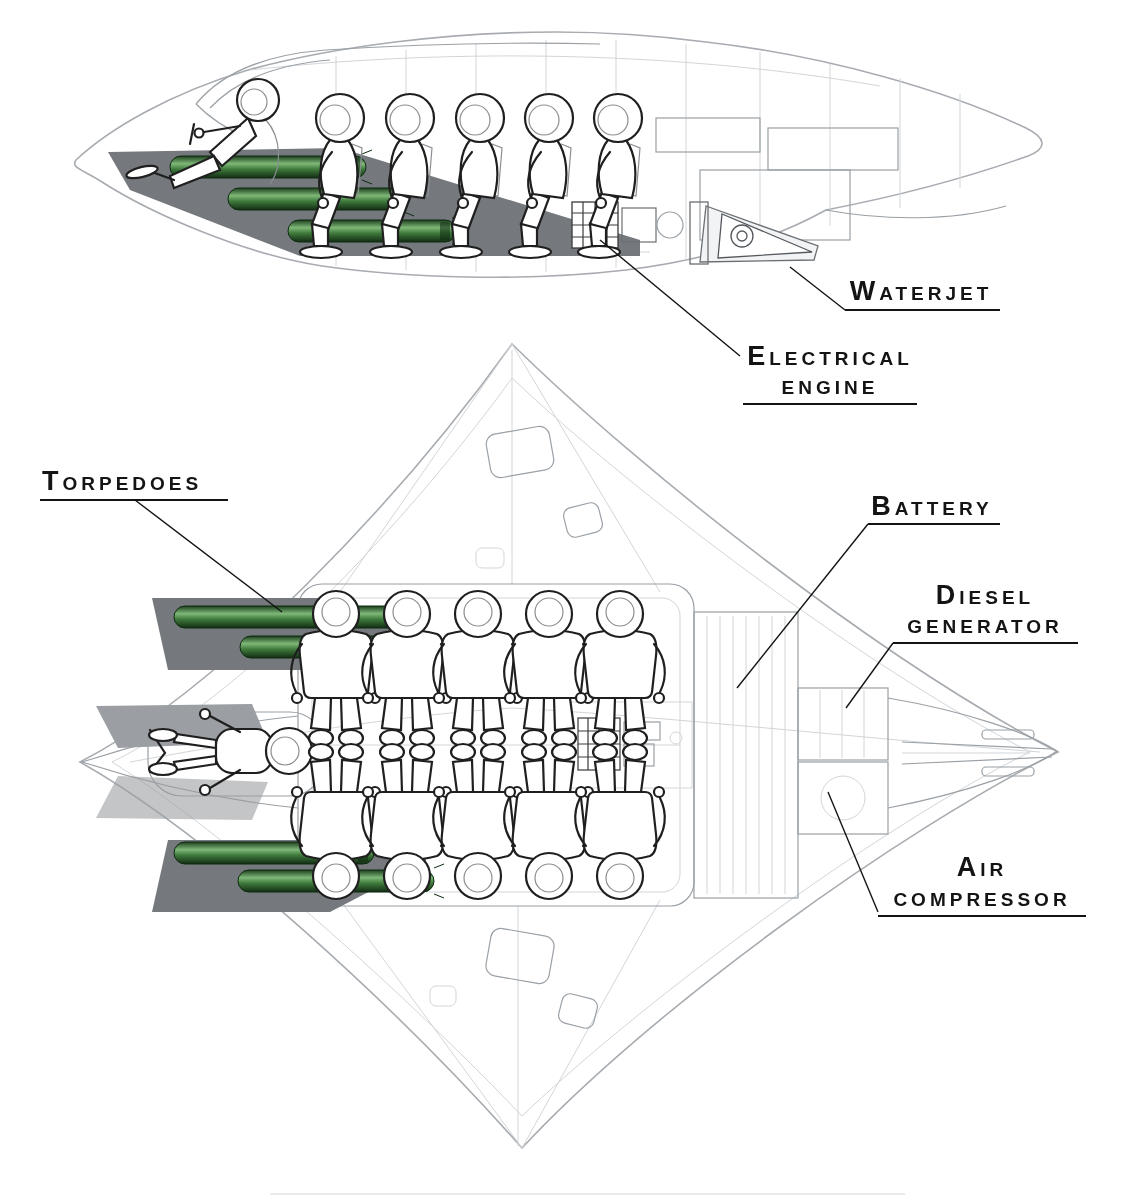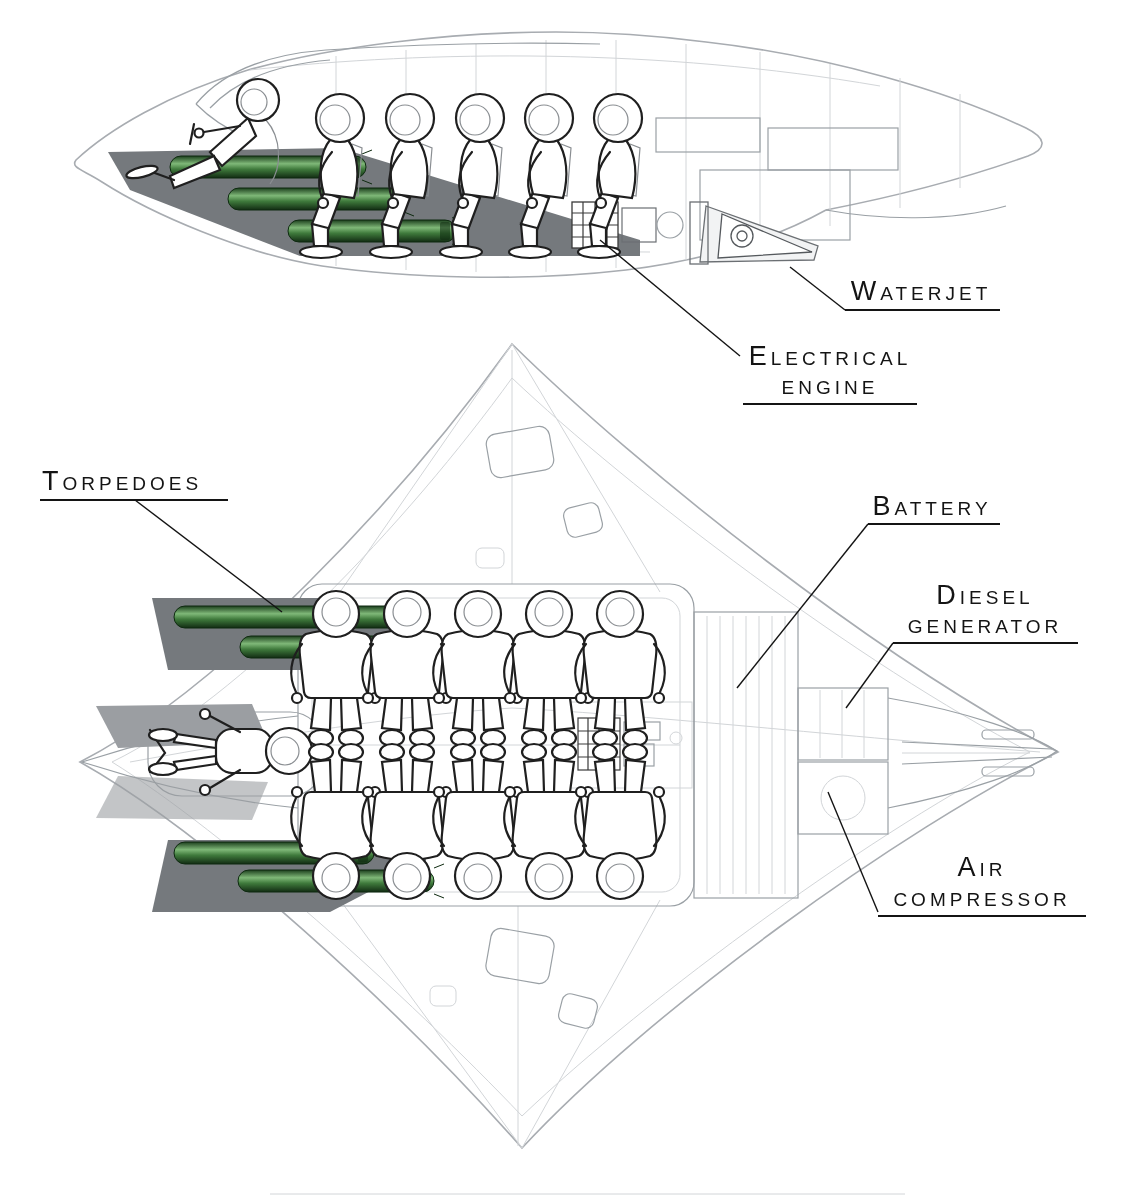--- a/index.html
+++ b/index.html
@@ -1,16 +1,16 @@
 <!DOCTYPE html>
 <html><head>
 <meta charset="utf-8">
 <style>
   html,body{margin:0;padding:0;background:#ffffff;}
-  .canvas{position:relative;width:1124px;height:1200px;background:#ffffff;overflow:hidden;}
+  .canvas{position:relative;width:1124px;height:1200px;background:#ffffff;overflow:hidden;font-weight:bold;}
   svg{position:absolute;inset:0;}
   .hull{fill:none;stroke:#a8acb1;stroke-width:1.6;}
   .struct{fill:none;stroke:#9aa0a5;stroke-width:1.2;}
   .faint{fill:none;stroke:#d2d5d8;stroke-width:1;}
   .dark{fill:none;stroke:#3a3a3a;stroke-width:1.2;}
   .fig{fill:#ffffff;stroke:#1f1f1f;stroke-width:2.2;}
   .figline{fill:none;stroke:#1f1f1f;stroke-width:2.2;stroke-linecap:round;}
   .figLight{fill:none;stroke:#8a8e92;stroke-width:1.2;}
   .bay{fill:#75797d;}
   .bayLight{fill:#9b9ea2;}

